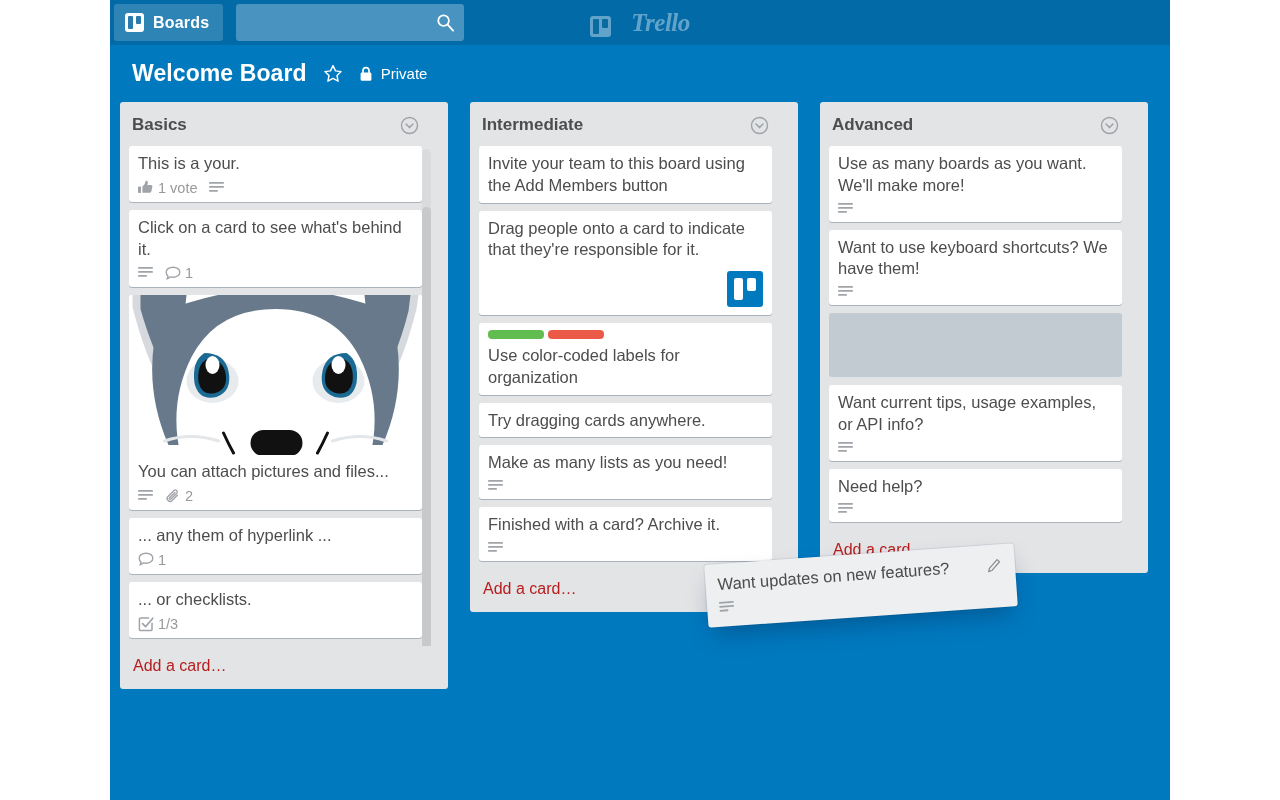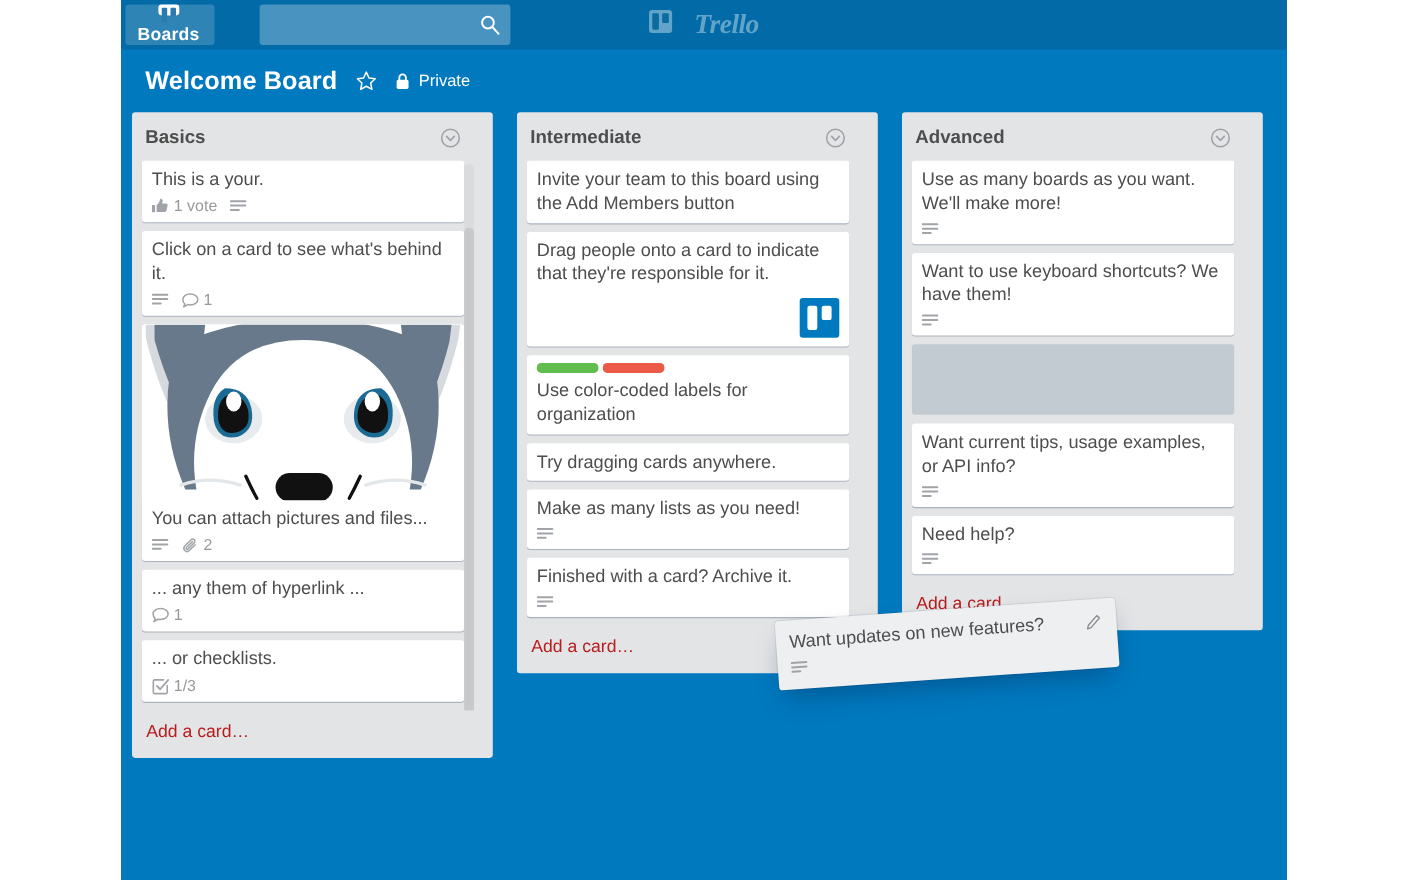--- a/index.html
+++ b/index.html
@@ -16,21 +16,21 @@
   }
   
   .topbar {
     position: relative; height: 45px; background: #026AA7;
   }
   .boards-btn {
     position: absolute; left: 4px; top: 4px;
     height: 37px; padding: 0 14px 0 11px;
     display: flex; align-items: center; gap: 9px;
     background: rgba(255,255,255,0.18);
-    border-radius: 3px; cursor: pointer; flex-direction: column;
+    border-radius: 3px; cursor: pointer;
   }
   .boards-label {
     color: #fff; font-size: 16px; font-weight: bold; letter-spacing: .2px;
   }
   .board-glyph { width: 19px; height: 19px; position: relative; }
   .board-glyph .frame {
     position: absolute; inset: 0; background: #fff; border-radius: 3px;
   }
   .board-glyph .c1 {
     position: absolute; left: 3px; top: 3px; width: 5px; height: 13px;
@@ -52,21 +52,21 @@
     color: #fff; font-size: 15px; padding: 0 34px 0 10px;
     font-family: "Liberation Sans", sans-serif;
   }
   .search-input::placeholder { color: rgba(255,255,255,0.75); }
   .search-icon {
     position: absolute; right: 9px; top: 9px;
     width: 19px; height: 19px; pointer-events: none;
   }
   .trello-logo {
     position: absolute; left: 0; right: 0; top: 9px;
-    display: flex; align-items: flex-start; justify-content: center; gap: 20px;
+    display: flex; align-items: flex-end; justify-content: center; gap: 20px;
     opacity: .62;
   }
   .logo-glyph { width: 21px; height: 21px; position: relative; }
   .logo-glyph .frame {
     position: absolute; inset: 0; background: #9ec7de; border-radius: 3px;
   }
   .logo-glyph .c1 {
     position: absolute; left: 3px; top: 3px; width: 6px; height: 15px;
     background: #0f6c9e; border-radius: 1px;
   }

